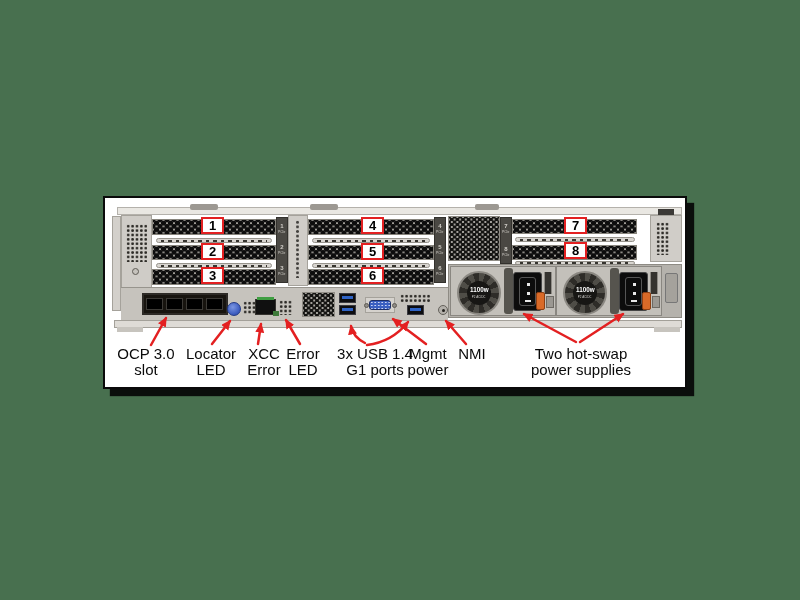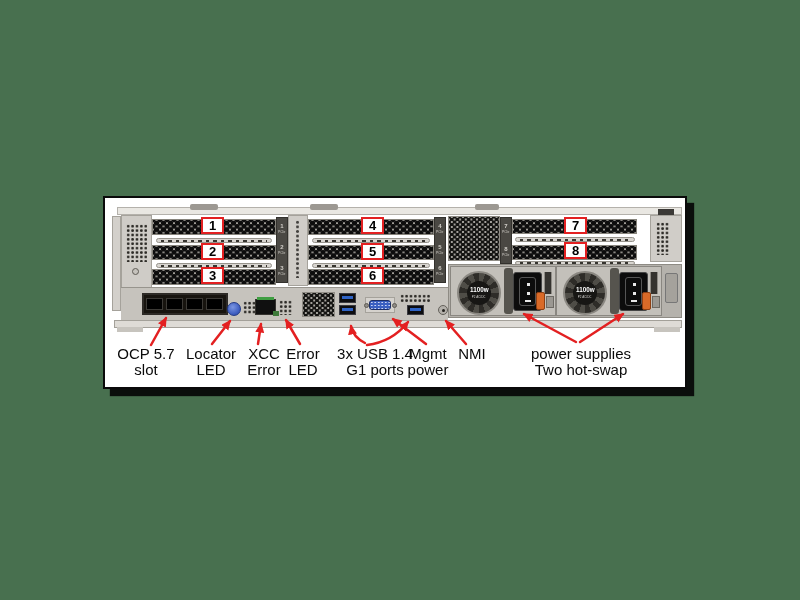--- a/index.html
+++ b/index.html
@@ -186,21 +186,21 @@
       <div class="abs" style="left:85px;top:25px;width:9px;height:18px;background:var(--psu-orange,#d96a28);border:1px solid #8e3f12;border-radius:2px;"></div>
       <div class="abs" style="left:95px;top:29px;width:8px;height:12px;background:#9b9892;border:1px solid #6d6a64;"></div>
     </div>
     <div class="abs" style="left:560px;top:75px;width:13px;height:30px;background:#a5a29c;border:1px solid #777;border-radius:2px;"></div>
 
     <div class="abs" style="left:9px;top:122px;width:568px;height:8px;background:#dedbd6;border:1px solid #a3a099;"></div>
     <div class="abs" style="left:12px;top:129px;width:26px;height:5px;background:#c7c4be;"></div>
     <div class="abs" style="left:549px;top:129px;width:26px;height:5px;background:#c7c4be;"></div>
 
     <div class="abs lbl" style="left:9px;top:148px;width:64px;">
-      <div>OCP 5.7</div>
+      <div>OCP 3.0</div>
       <div>slot</div>
     </div>
     <div class="abs lbl" style="left:74px;top:148px;width:64px;">
       <div>Locator</div>
       <div>LED</div>
     </div>
     <div class="abs lbl" style="left:127px;top:148px;width:64px;">
       <div>XCC</div>
       <div>Error</div>
     </div>
@@ -213,22 +213,22 @@
       <div>G1 ports</div>
     </div>
     <div class="abs lbl" style="left:291px;top:148px;width:64px;">
       <div>Mgmt</div>
       <div>power</div>
     </div>
     <div class="abs lbl" style="left:343px;top:148px;width:48px;">
       <div>NMI</div>
     </div>
     <div class="abs lbl" style="left:414px;top:148px;width:124px;">
+      <div>Two hot-swap</div>
       <div>power supplies</div>
-      <div>Two hot-swap</div>
     </div>
   </div>
 
   <svg width="800" height="600">
     <defs>
       <marker id="ah" markerWidth="11" markerHeight="10" refX="8.5" refY="4.5" orient="auto" markerUnits="userSpaceOnUse">
         <path id="ah-tip" d="M0,0 L10,4.5 L0,9 z"></path>
       </marker>
     </defs>
     <path class="arrow" d="M151,345 L166,318" marker-end="url(#ah)"></path>

